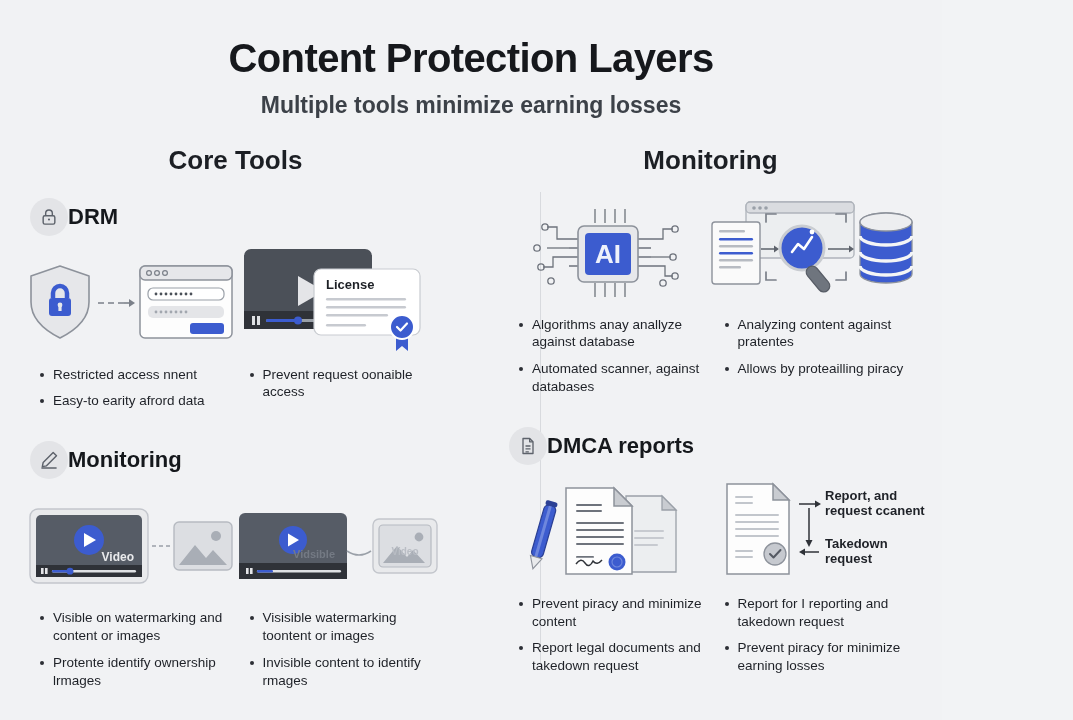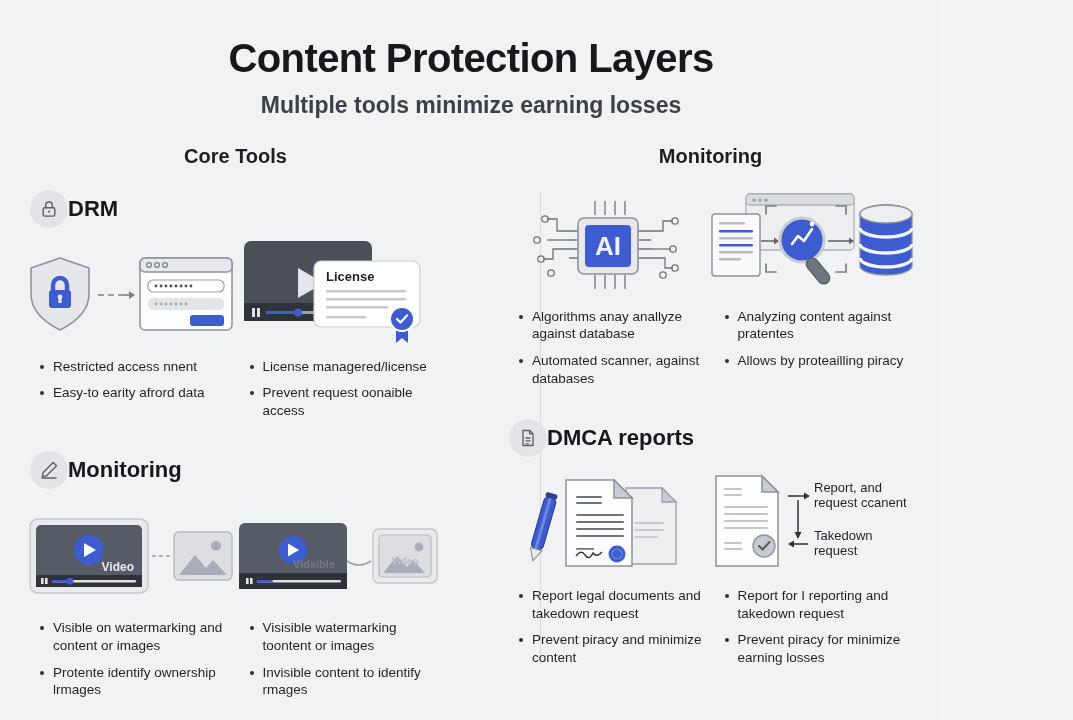--- a/index.html
+++ b/index.html
@@ -51,21 +51,21 @@
     position: absolute;
     left: 540px;
     top: 192px;
     width: 1px;
     height: 472px;
     background: #d8dade;
   }
 
   .col-title {
     text-align: center;
-    font-size: 20px;
+    font-size: 26px;
     font-weight: bold;
     color: #1c1f24;
     margin-bottom: 22px;
   }
 
   
   .group { margin-bottom: 22px; }
   .group-head {
     display: flex;
     align-items: center;
@@ -88,21 +88,21 @@
 
   .group-body { display: flex; }
   .cell { width: 50%; padding: 0 6px; }
   .art {
     height: 110px;
     display: flex;
     align-items: center;
     justify-content: center;
     margin-bottom: 8px;
   }
-  .art-wide { justify-content: center; padding-left: 4px; }
+  .art-wide { justify-content: flex-start; padding-left: 4px; font-weight: bold; }
 
   ul.bullets { list-style: none; padding-left: 6px; }
   ul.bullets li {
     font-size: 13.5px;
     line-height: 1.32;
     color: #1e2127;
     margin-bottom: 9px;
     padding-left: 15px;
     position: relative;
   }
@@ -219,21 +219,20 @@
                 <rect x="86" y="63" width="80" height="2.6" rx="1.3" fill="#c7cad0"></rect>
                 <rect x="86" y="71" width="62" height="2.6" rx="1.3" fill="#c7cad0"></rect>
                 <rect x="86" y="81" width="40" height="2.6" rx="1.3" fill="#c7cad0"></rect>
 
                 <path d="M156 88 l0 20 6 -5 6 5 0 -20z" fill="#3c5ccf"></path>
                 <circle cx="162" cy="84" r="12" fill="#3c5ccf" stroke="#fff" stroke-width="2"></circle>
                 <path d="M157 84 l3.5 3.5 6.5 -7" fill="none" stroke="#fff" stroke-width="2.2" stroke-linecap="round" stroke-linejoin="round"></path>
               </svg>
             </div>
             <ul class="bullets">
-              <li>License managered/license</li>
               <li>Prevent request oonaible access</li>
             </ul>
           </div>
 
         </div>
       </div>
 
       <div class="group">
         <div class="group-head">
           <div class="badge">
@@ -448,22 +447,22 @@
 
                 <g transform="rotate(16 24 55)">
                   <rect x="18" y="22" width="12" height="54" rx="5" fill="#3c5ccf" stroke="#2b4095" stroke-width="1.2"></rect>
                   <rect x="22" y="22" width="3" height="54" fill="#6e87dd"></rect>
                   <path d="M18 76 h12 l-6 12z" fill="#e9eaec" stroke="#8d929b" stroke-width="1.1"></path>
                   <rect x="18" y="18" width="12" height="5" rx="2" fill="#2b4095"></rect>
                 </g>
               </svg>
             </div>
             <ul class="bullets">
+              <li>Prevent piracy and minimize content</li>
               <li>Report legal documents and takedown request</li>
-              <li>Prevent piracy and minimize content</li>
             </ul>
           </div>
 
           <div class="cell">
             <div class="art art-wide">
               <svg width="210" height="104" viewBox="0 0 210 104">
                 <path d="M6 4 h46 l16 16 v74 h-62z" fill="#fdfdfd" stroke="#8d929b" stroke-width="1.5"></path>
                 <path d="M52 4 v16 h16z" fill="#c9ccd1" stroke="#8d929b" stroke-width="1.5"></path>
                 <g fill="#c2c6cc">
                   <rect x="14" y="16" width="18" height="2" rx="1"></rect>

